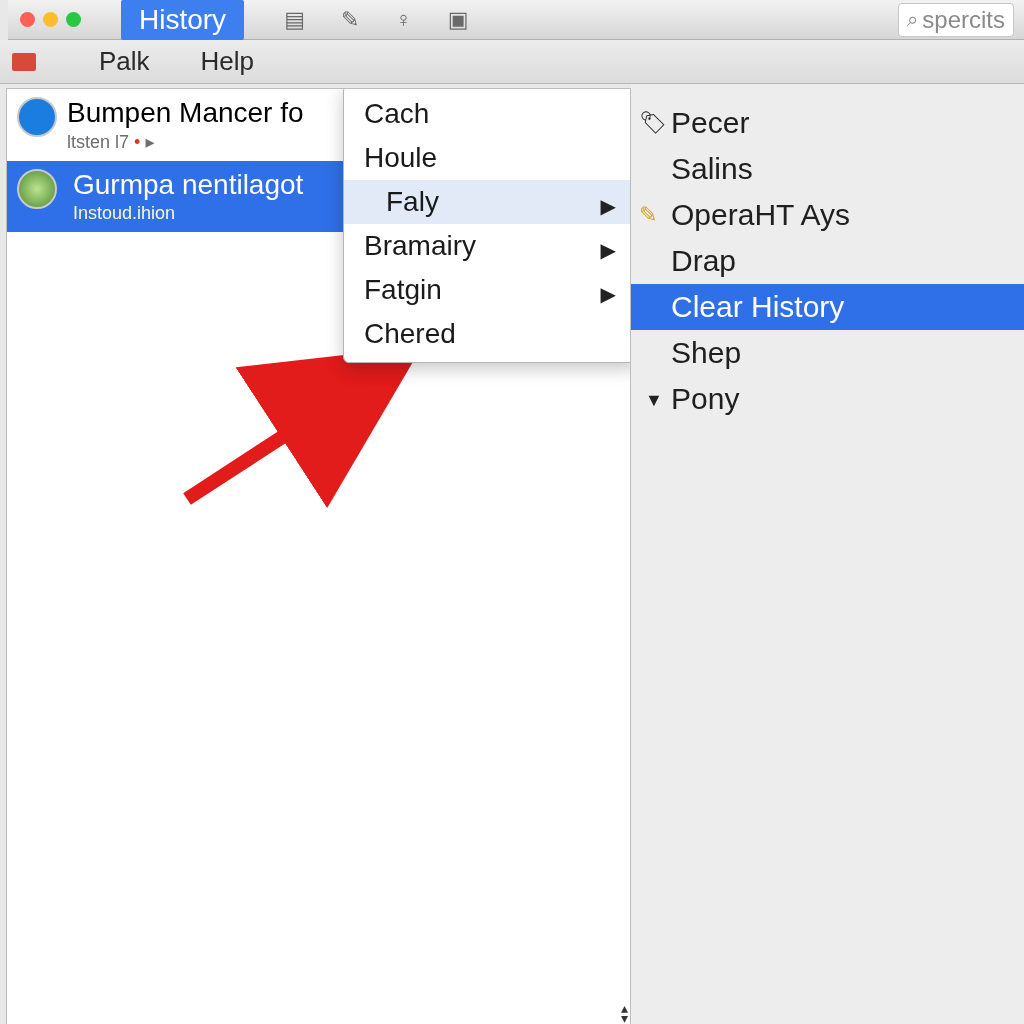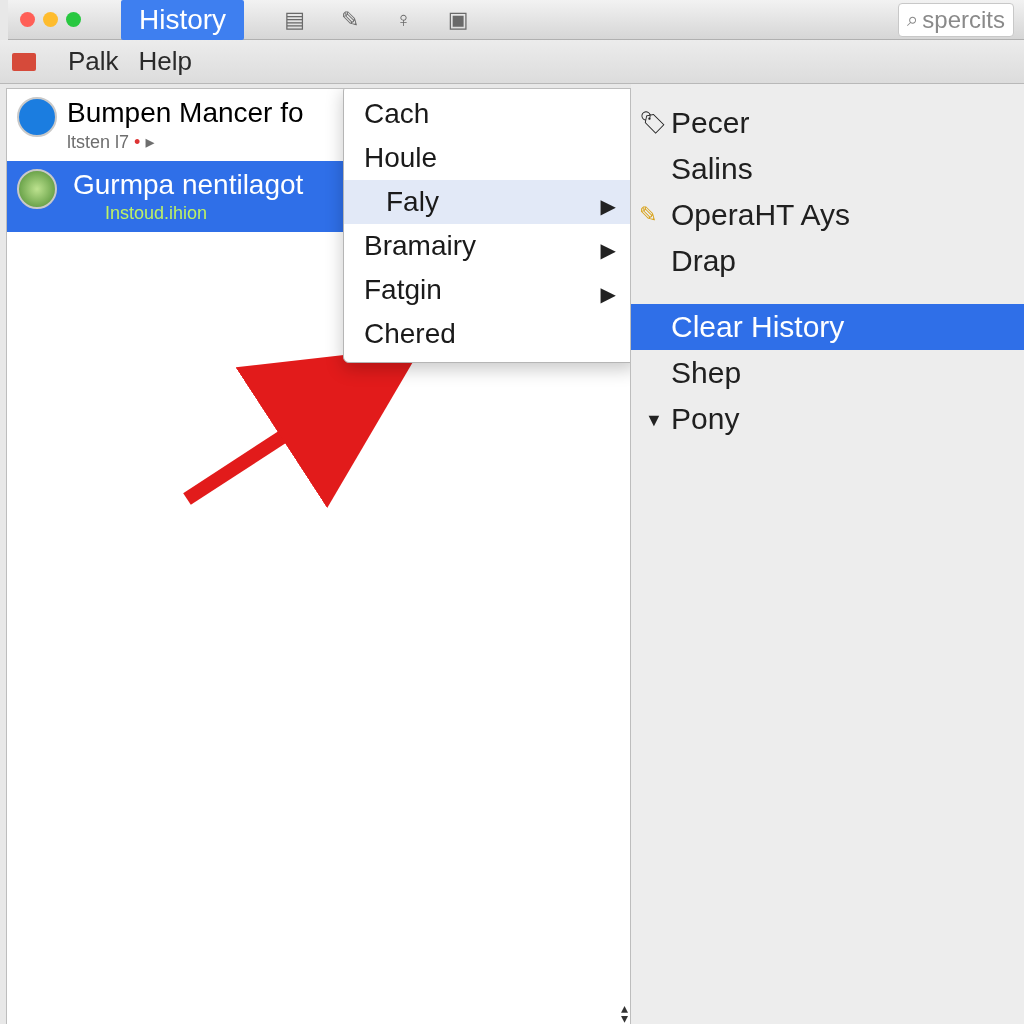--- a/index.html
+++ b/index.html
@@ -8,43 +8,43 @@
 .title-bar { height:40px; background:linear-gradient(#f2f2f2,#d6d6d6); display:flex; align-items:center; padding:0 12px; border-bottom:1px solid #b0b0b0; position:relative;margin-left:8px; }
 .traffic { display:flex; gap:8px; }
 .tl { width:15px; height:15px; border-radius:50%; }
 .red{background:#ff5f57;} .yellow{background:#febc2e;} .green{background:#28c840;}
 .history-btn { margin-left:40px; background:#3e7ff0; color:#fff; font-size:28px; padding:4px 18px; border-radius:2px; }
 .tb-icons { display:flex; gap:36px; margin-left:40px; }
 .tb-icons span { font-size:22px; color:#6a6a6a; }
 .search-box { position:absolute; right:10px; display:flex; align-items:center; background:#fff; border:1px solid #c8c8c8; border-radius:4px; padding:2px 8px; font-size:24px; color:#8a8a8a; }
 .search-box .mag{font-size:20px;margin-right:4px;}
 
-.menu-bar { height:44px; background:linear-gradient(#ececec,#dcdcdc); display:flex; align-items:center; padding:0 12px; gap:20px; border-bottom:1px solid #b8b8b8; font-size:26px; color:#2a2a2a; }
+.menu-bar { height:44px; background:linear-gradient(#ececec,#dcdcdc); display:flex; align-items:center; padding:0 12px; gap:51px; border-bottom:1px solid #b8b8b8; font-size:26px; color:#2a2a2a; }
 .menu-bar .folder{width:24px;height:18px;background:#d64a3a;border-radius:2px;display:inline-block;margin-right:12px;}
 
 .body-row { display:flex; height:calc(100% - 84px); }
 .left-pane { width:625px; height:100%; background:#fff; border:1px solid #bdbdbd; margin:4px 0 0 6px; position:relative; overflow:hidden; }
 .right-pane { flex:1; background:#ededed; padding-top:16px; }
 
 .history-item { display:flex; align-items:flex-start; padding:8px 10px; gap:10px; }
 .history-item.sel { background:#2f6fe8; color:#fff;gap:16px; }
 .favicon { width:40px; height:40px; border-radius:20px; background:#1b7de0; flex-shrink:0; border:2px solid #c9c9c9; }
 .favicon.green{ background:radial-gradient(#bde28f,#4a8a2f); }
 .hi-title { font-size:28px; font-weight:400; }
 .hi-sub { font-size:18px; color:#6e6e6e; margin-top:2px; }
-.history-item.sel .hi-sub{color:#bef264;margin-left:32px;}
+.history-item.sel .hi-sub{color:#fef9c3;}
 .dot{color:#d33;}
 
 .dropdown { position:absolute; top:-4px; left:336px; width:294px; background:#fff; border:1px solid #b5b5b5; border-radius:6px; box-shadow:0 6px 18px rgba(0,0,0,.22); padding:6px 0; z-index:5;}
 .dd-item { padding:6px 20px; font-size:28px; color:#1a1a1a; display:flex; justify-content:space-between; align-items:flex-end; }
 .dd-item.hl{background:#e2e9f7;padding-left:42px;}
 .chev { font-size:20px; color:#222; }
 
 .side-item { padding:6px 18px 6px 40px; font-size:30px; color:#202020; position:relative; }
-.side-item.sel { background:#2f6fe8; color:#fff; font-weight:500;margin-top:20px; }
+.side-item.sel { background:#2f6fe8; color:#fff; font-weight:500; }
 .side-item .ico{position:absolute;left:8px;top:10px;font-size:22px;}
 .disclose{position:absolute;left:14px;top:14px;font-size:18px;color:#222;}
 
 .arrow { position:absolute; top:260px; left:160px; width:260px; height:160px; pointer-events:none; z-index:4;}
 
 .scroll-stub{position:absolute;right:2px;bottom:4px;font-size:14px;color:#333;display:flex;flex-direction:column;gap:0;line-height:10px;}
 </style>
 </head>
 <body>
 

